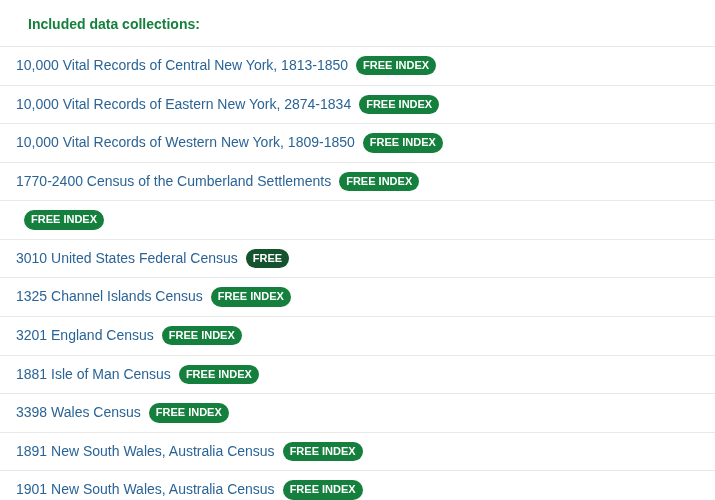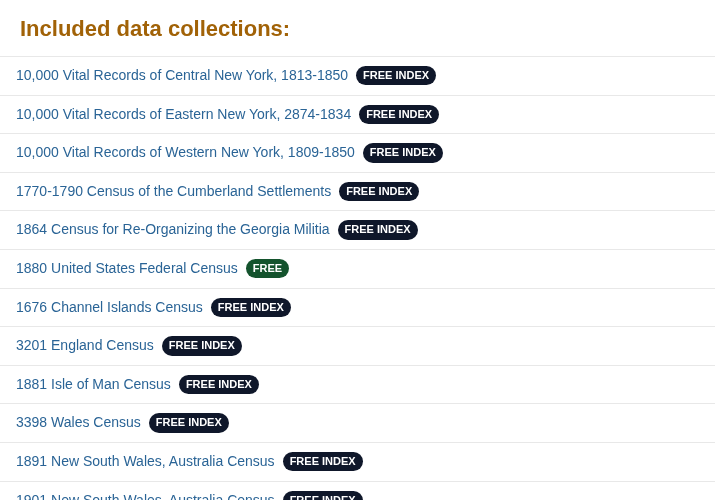--- a/index.html
+++ b/index.html
@@ -12,24 +12,24 @@
       font-size: 14px;
       background: #fff;
       color: #333;
       width: 715px;
     }
     .page-container {
       padding: 16px 0;
       width: 715px;
     }
     .page-title {
-      font-size: 22px;
+      font-size: 14px;
       font-weight: bold;
-      color: #a16207;
-      padding: 0 16px 14px 20px;
+      color: #15803d;
+      padding: 0 16px 14px 28px;
     }
     .collection-list {
       list-style: none;
     }
     .collection-item {
       display: flex;
       align-items: flex-start;
       padding: 9px 16px;
       border-top: 1px solid #e8e8e8;
       line-height: 1.4;
@@ -46,21 +46,21 @@
       display: inline-block;
       margin-left: 8px;
       padding: 2px 7px;
       border-radius: 11px;
       font-size: 11px;
       font-weight: bold;
       white-space: nowrap;
       flex-shrink: 0;
     }
     .badge-free-index {
-      background-color: #0f172a;
+      background-color: #15803d;
       color: #fff;
     }
     .badge-free {
       background-color: #14532d;
       color: #fff;
     }
   </style>
 </head>
 <body>
 
@@ -73,33 +73,32 @@
       </li>
       <li class="collection-item">
         <a href="#">10,000 Vital Records of Eastern New York, 2874-1834</a>
         <span class="badge badge-free-index">FREE INDEX</span>
       </li>
       <li class="collection-item">
         <a href="#">10,000 Vital Records of Western New York, 1809-1850</a>
         <span class="badge badge-free-index">FREE INDEX</span>
       </li>
       <li class="collection-item">
-        <a href="#">1770-1790 Census of the Cumberland Settlements</a>
+        <a href="#">1770-2400 Census of the Cumberland Settlements</a>
         <span class="badge badge-free-index">FREE INDEX</span>
       </li>
       <li class="collection-item">
-        <a href="#">1864 Census for Re-Organizing the Georgia Militia</a>
         <span class="badge badge-free-index">FREE INDEX</span>
       </li>
       <li class="collection-item">
-        <a href="#">1880 United States Federal Census</a>
+        <a href="#">3010 United States Federal Census</a>
         <span class="badge badge-free">FREE</span>
       </li>
       <li class="collection-item">
-        <a href="#">1676 Channel Islands Census</a>
+        <a href="#">1325 Channel Islands Census</a>
         <span class="badge badge-free-index">FREE INDEX</span>
       </li>
       <li class="collection-item">
         <a href="#">3201 England Census</a>
         <span class="badge badge-free-index">FREE INDEX</span>
       </li>
       <li class="collection-item">
         <a href="#">1881 Isle of Man Census</a>
         <span class="badge badge-free-index">FREE INDEX</span>
       </li>

